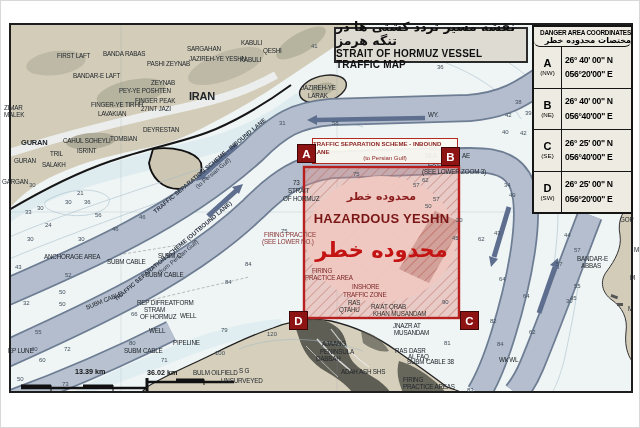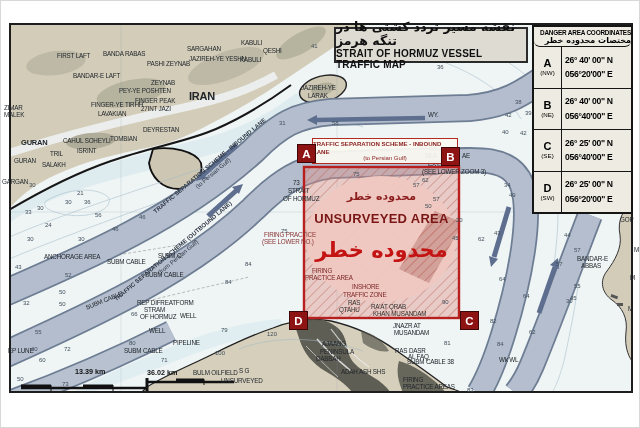--- a/index.html
+++ b/index.html
@@ -337,21 +337,21 @@
   <div class="lane-label" style="left:140px;top:162px;width:140px;transform:rotate(-40deg);">
     <div class="l1">TRAFFIC SEPARATION SCHEME - INBOUND LANE</div>
     <div class="l2">(to Persian Gulf)</div>
   </div>
   <div class="lane-label" style="left:90px;top:246px;width:170px;transform:rotate(-40deg);">
     <div class="l1">TRAFFIC SEPARATION SCHEME (OUTBOUND LANE)</div>
     <div class="l2">(from Persian Gulf)</div>
   </div>
 
   <div class="hz" id="hz-fa-top">محدوده خطر</div>
-  <div class="hz" id="hz-en1">UNSURVEYED AREA</div>
+  <div class="hz" id="hz-en1">HAZARDOUS YESHN</div>
   <div class="hz" id="hz-fa-big">محدوده خطر</div>
 
   <div id="hazard-label-box">
     <div class="hlb1">TRAFFIC SEPARATION SCHEME - INBOUND LANE</div>
     <div class="hlb2">(to Persian Gulf)</div>
   </div>
 
   <div class="marker" style="left:296px;top:143px;">A</div>
   <div class="marker" style="left:440px;top:146px;">B</div>
   <div class="marker" style="left:459px;top:310px;">C</div>

